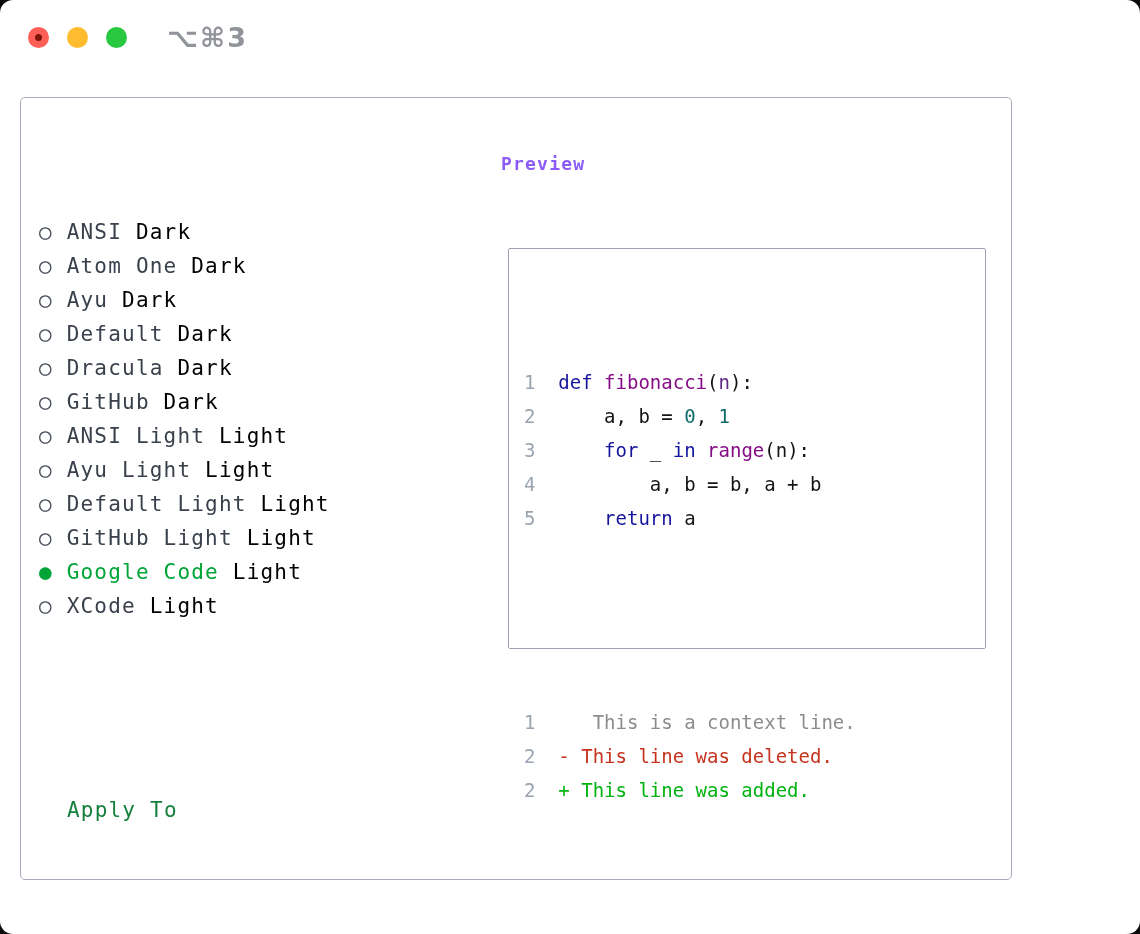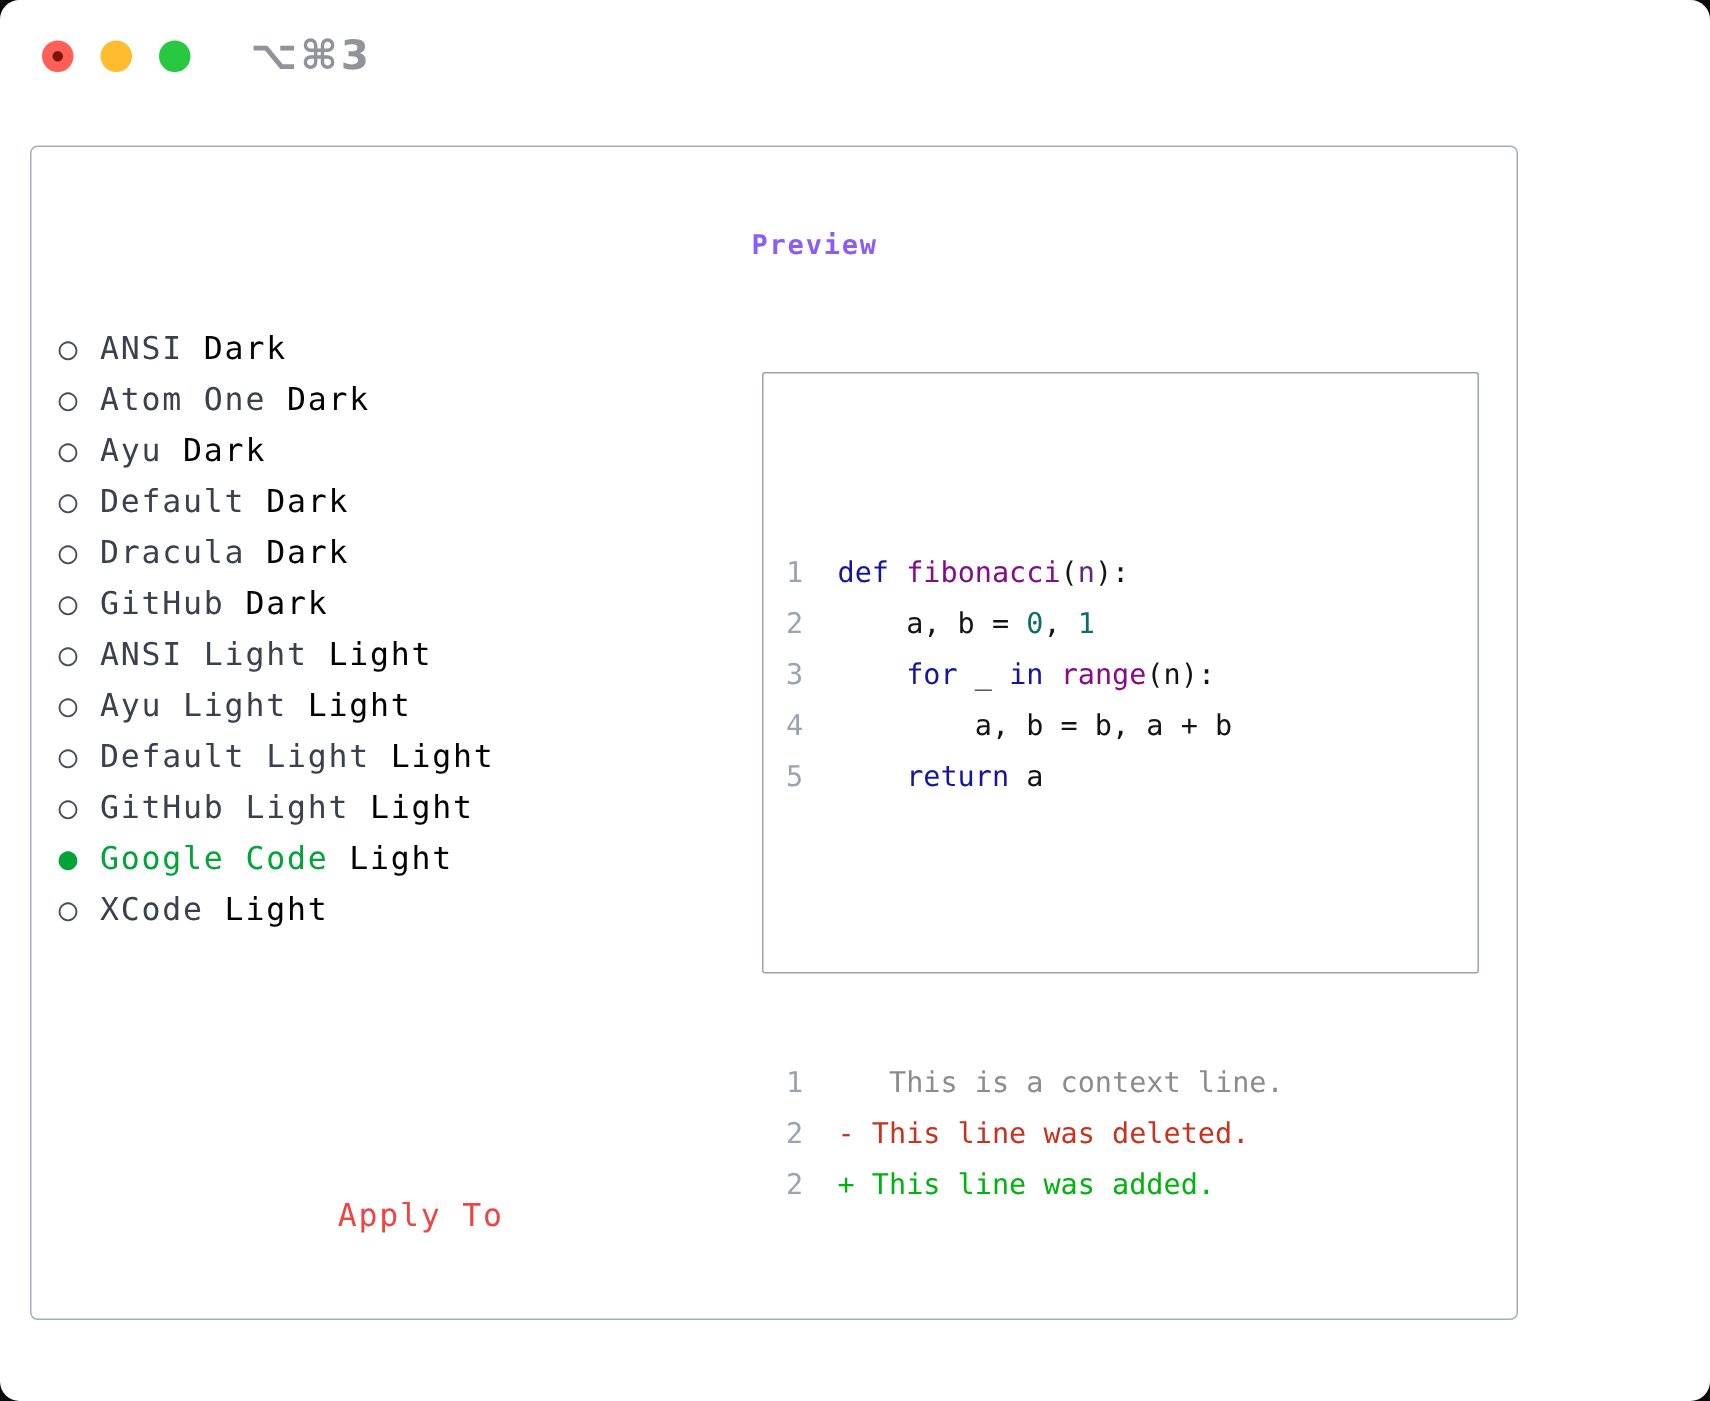--- a/index.html
+++ b/index.html
@@ -11,21 +11,21 @@
   .win-title{position:absolute;left:167px;top:22px;font-size:27px;font-weight:bold;color:#909399;
              letter-spacing:2px;font-family:"DejaVu Sans","Liberation Sans",sans-serif;}
   
   .main-box{position:absolute;left:20px;top:97px;width:990px;height:781px;
             border:1.5px solid #a6adb9;border-radius:5px;background:#fff;}
   
   .left-col{position:absolute;left:18px;top:49px;width:455px;font-size:21px;letter-spacing:1.2px;
             line-height:34px;white-space:pre;color:#3a414c;}
   .row{height:34px;}
   .hdrblack{color:#0a0a0a;font-weight:bold;}
-  .plainblack{color:#ef4444;text-align:center;}
+  .plainblack{color:#15803d;}
   .bullet{color:#464d58;}
   .sel{color:#00a437;}
   .muted{color:#000000;}
   .gap34{height:34px;}
   .applyhdr{padding-left:28px;}
   
   .preview-label{position:absolute;left:480px;top:49px;font-size:18px;letter-spacing:1.2px;
                  line-height:34px;font-weight:bold;color:#8b5cf6;}
   .preview-box{position:absolute;left:487px;top:102px;width:476px;height:399px;
                border:1.5px solid #9ba3ae;border-radius:2px;background:#fff;margin-top:48px;}

